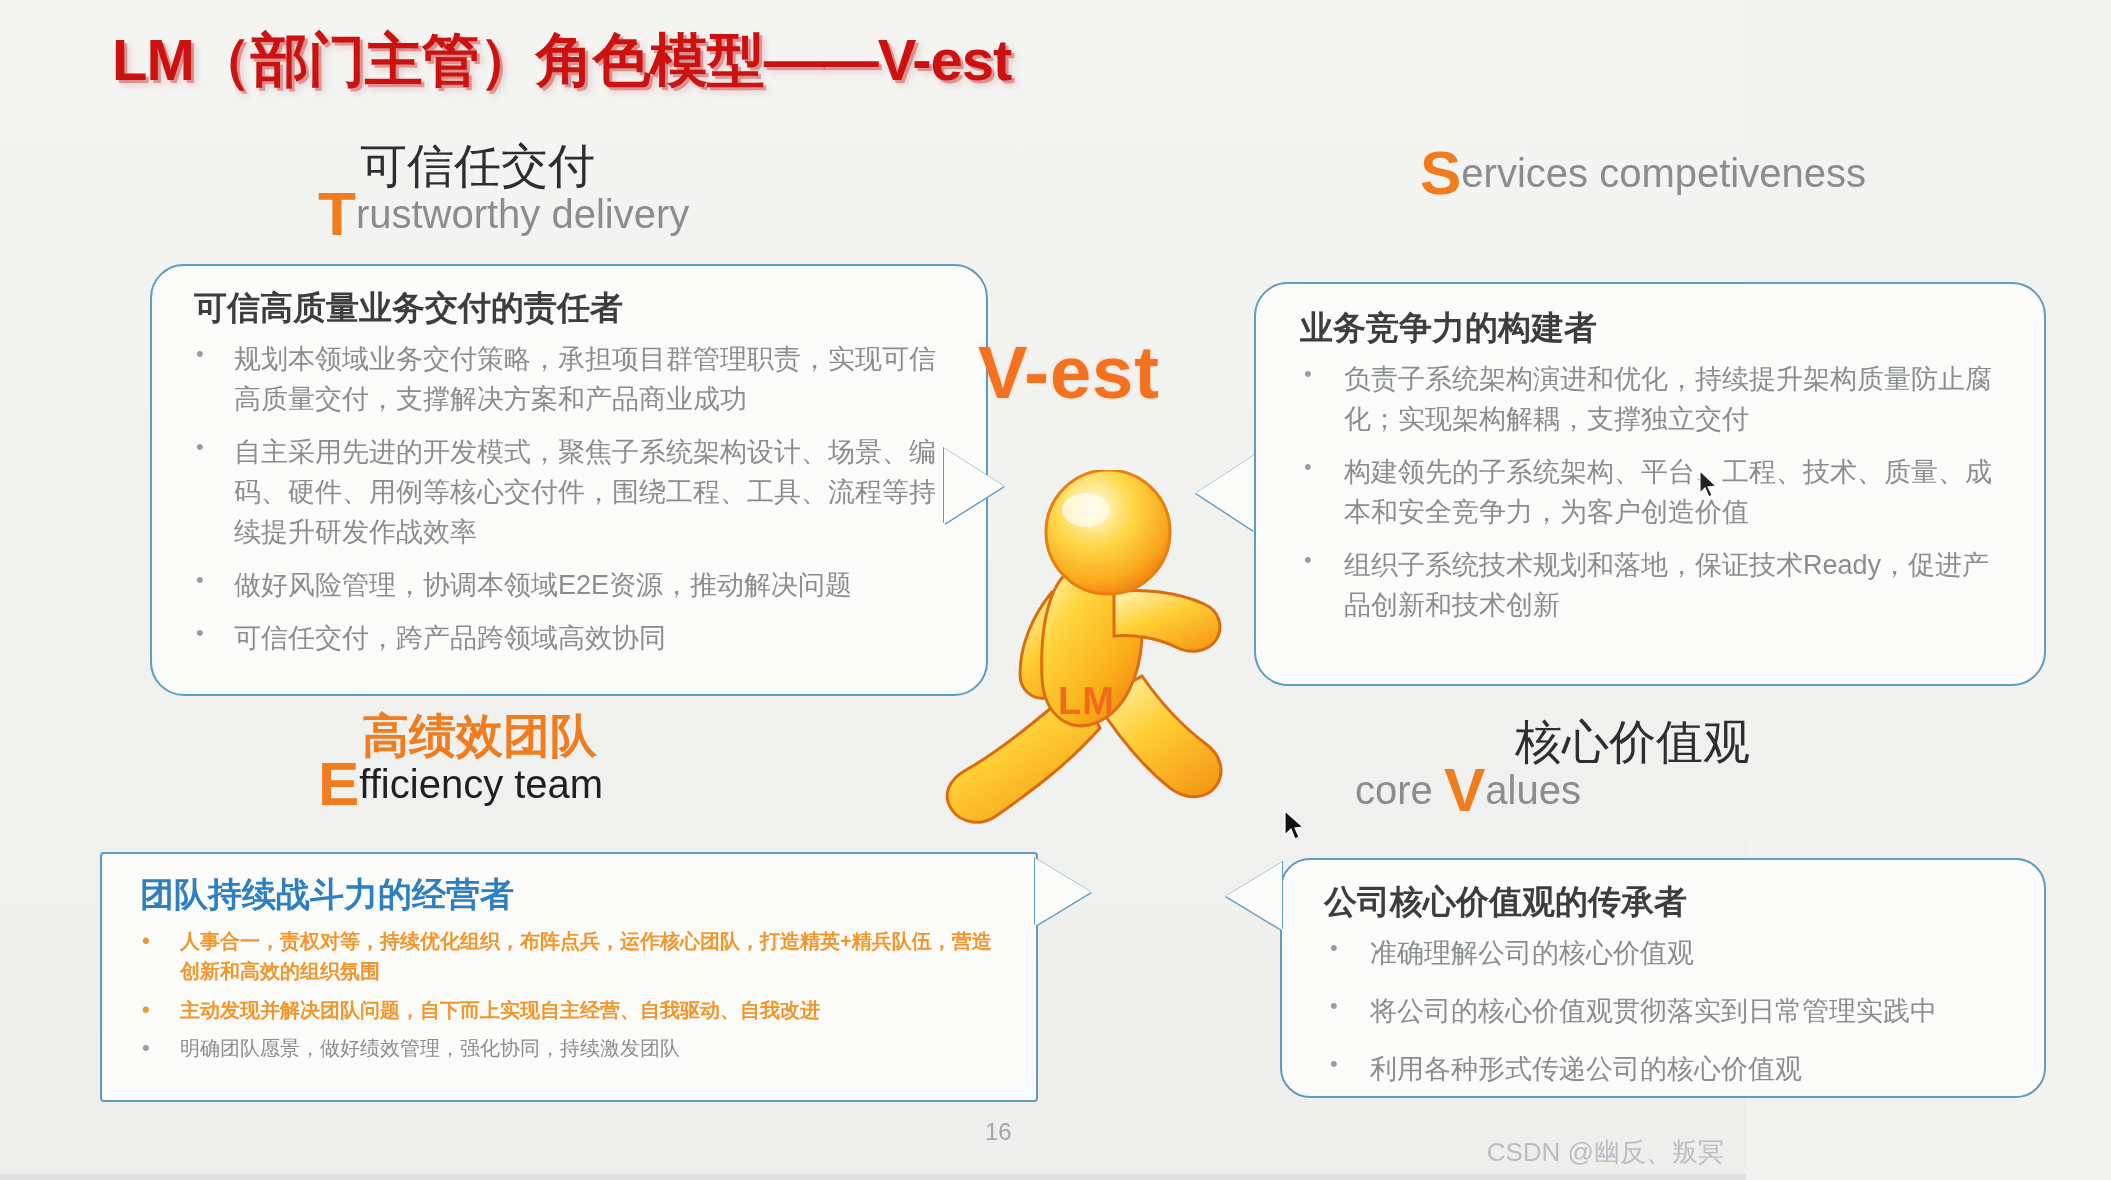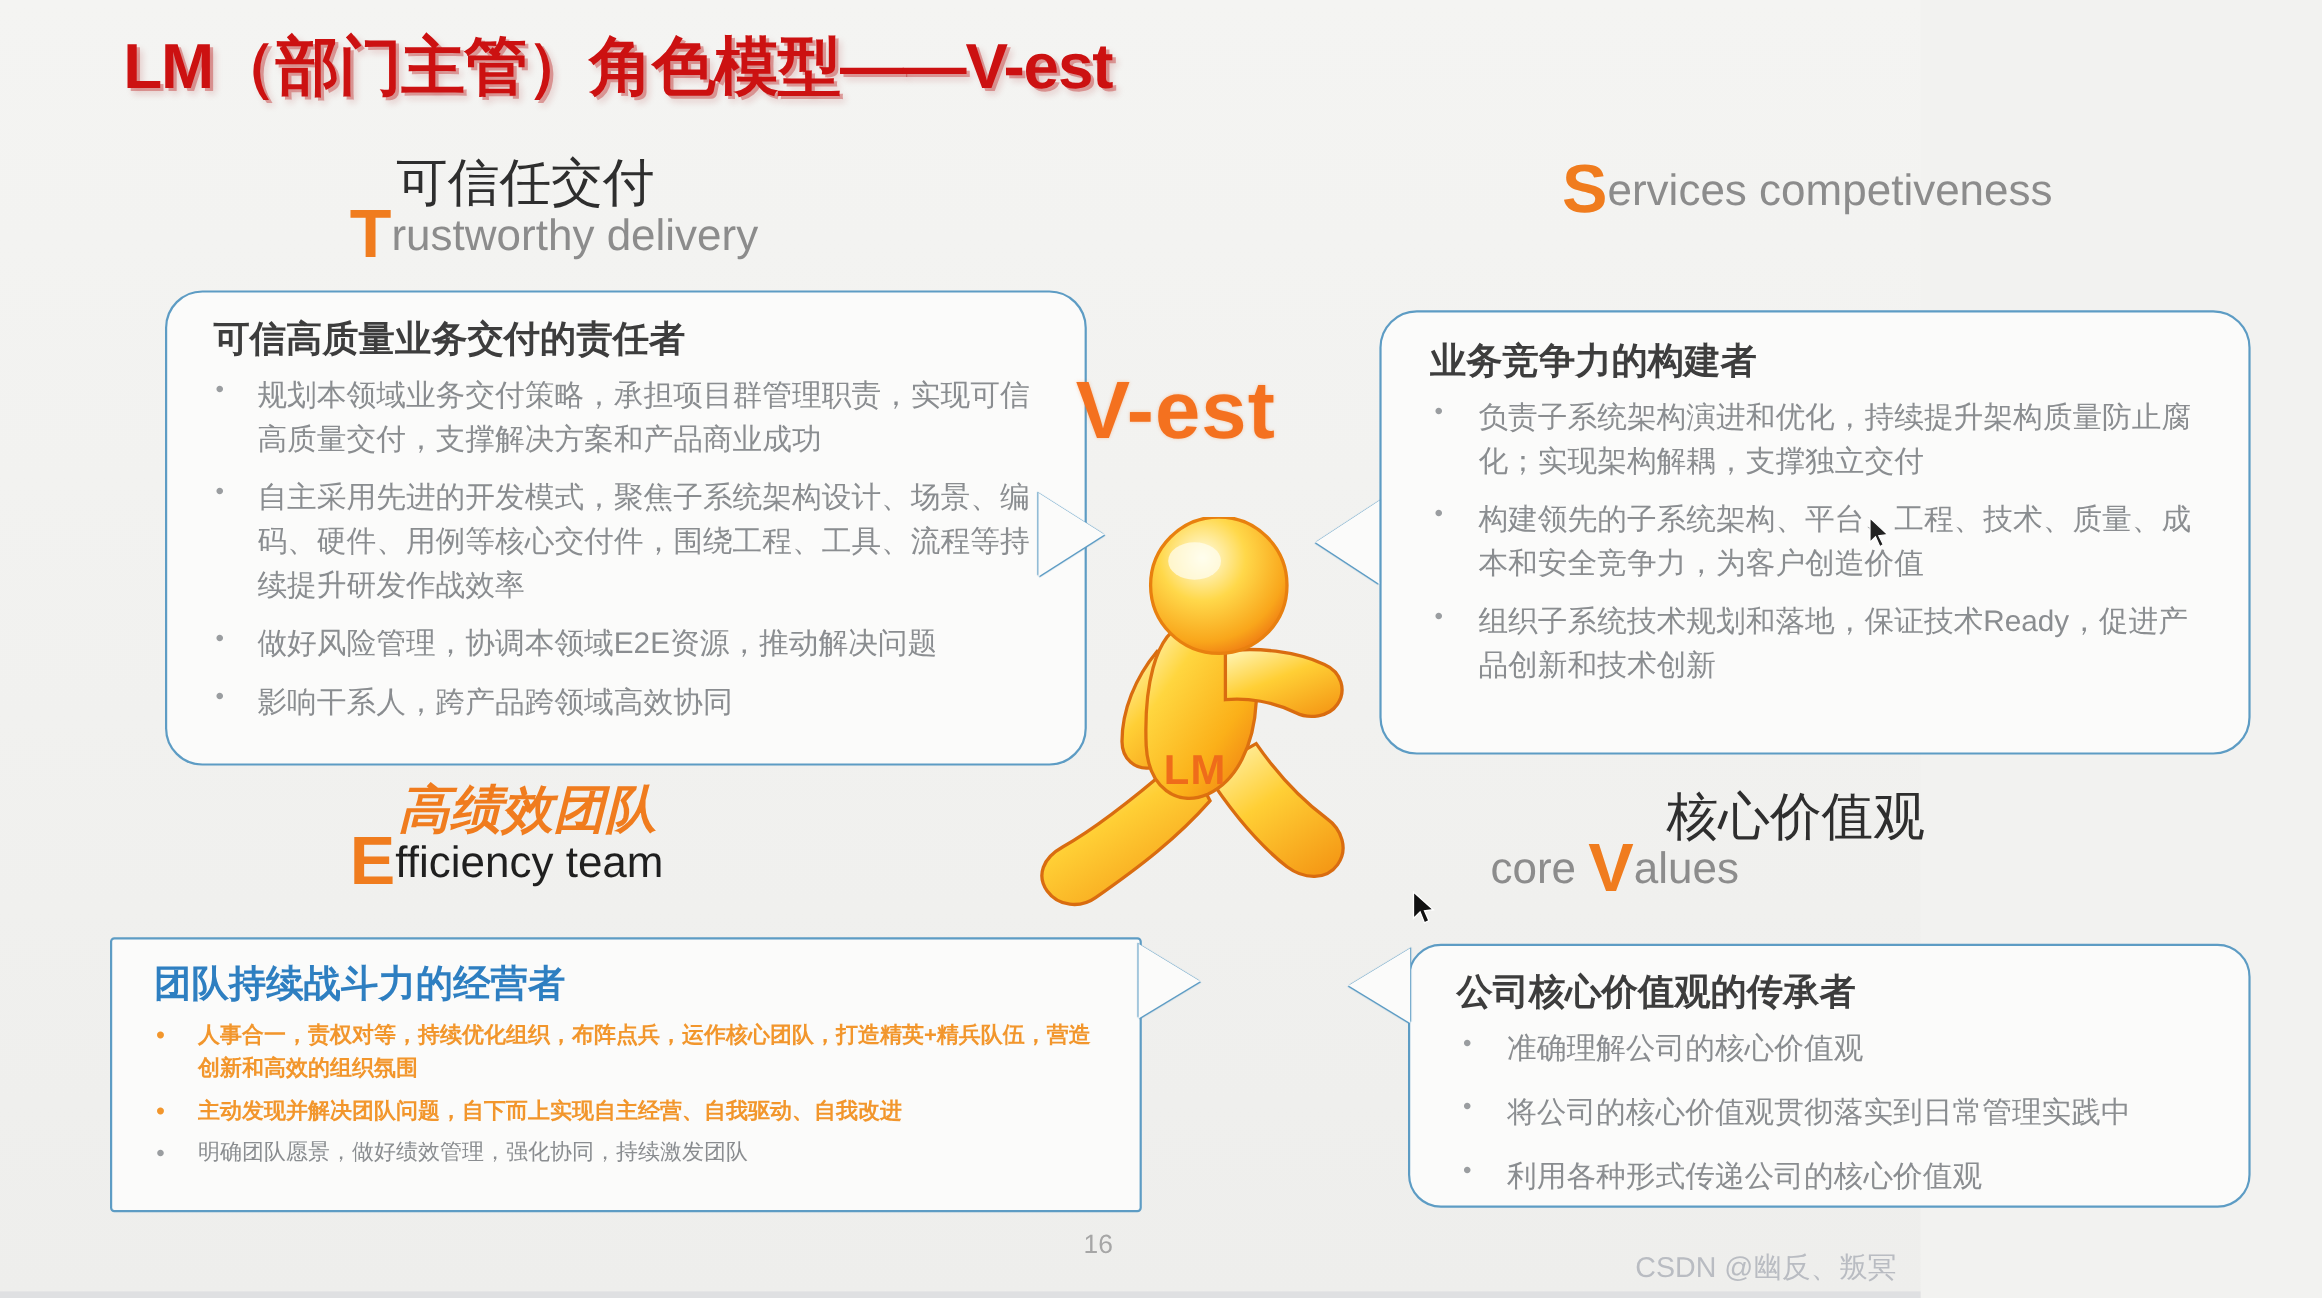--- a/index.html
+++ b/index.html
@@ -26,21 +26,21 @@
   }
 
   
   .qhead { position: absolute; white-space: nowrap; }
   .qhead .cn {
     display: block;
     font-size: 47px; font-weight: 400;
     color: #2e2e2e;
     line-height: 1.0;
   }
-  .qhead .cn.orange { color: #f07c1e; font-weight: bold; font-style: italic; }
+  .qhead .cn.orange { color: #f07c1e; font-weight: bold; }
   .qhead .en {
     display: block;
     font-size: 40px; color: #8c8c8c;
     line-height: 1.05; margin-top: 2px;
   }
   .qhead .en .cap {
     color: #f07c1e; font-size: 62px; font-weight: 600;
     line-height: 0.5; position: relative; top: 7px;
   }
   .qhead .en.dark { color: #1f1f1f; }
@@ -188,21 +188,21 @@
     <span class="cn">核心价值观</span>
     <span class="en"><span>core </span><span class="cap">V</span><span>alues</span></span>
   </div>
 
   <div class="box" id="box-t">
     <h3>可信高质量业务交付的责任者</h3>
     <ul>
       <li>规划本领域业务交付策略，承担项目群管理职责，实现可信高质量交付，支撑解决方案和产品商业成功</li>
       <li>自主采用先进的开发模式，聚焦子系统架构设计、场景、编码、硬件、用例等核心交付件，围绕工程、工具、流程等持续提升研发作战效率</li>
       <li>做好风险管理，协调本领域E2E资源，推动解决问题</li>
-      <li>影响干系人，跨产品跨领域高效协同</li>
+      <li>可信任交付，跨产品跨领域高效协同</li>
     </ul>
   </div>
   <div class="tail" id="tail-t"></div>
 
   <div class="box" id="box-s">
     <h3>业务竞争力的构建者</h3>
     <ul>
       <li>负责子系统架构演进和优化，持续提升架构质量防止腐化；实现架构解耦，支撑独立交付</li>
       <li>构建领先的子系统架构、平台、工程、技术、质量、成本和安全竞争力，为客户创造价值</li>
       <li>组织子系统技术规划和落地，保证技术Ready，促进产品创新和技术创新</li>

